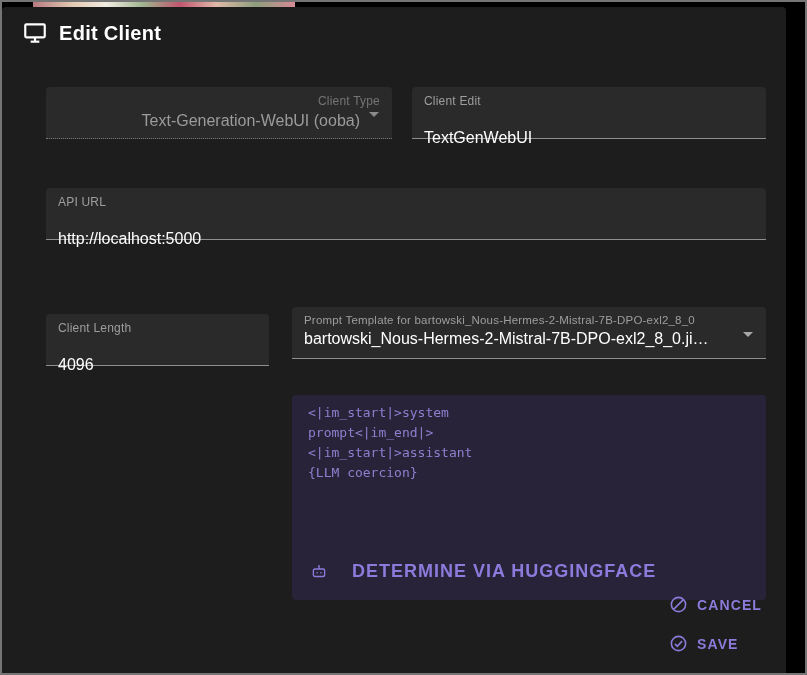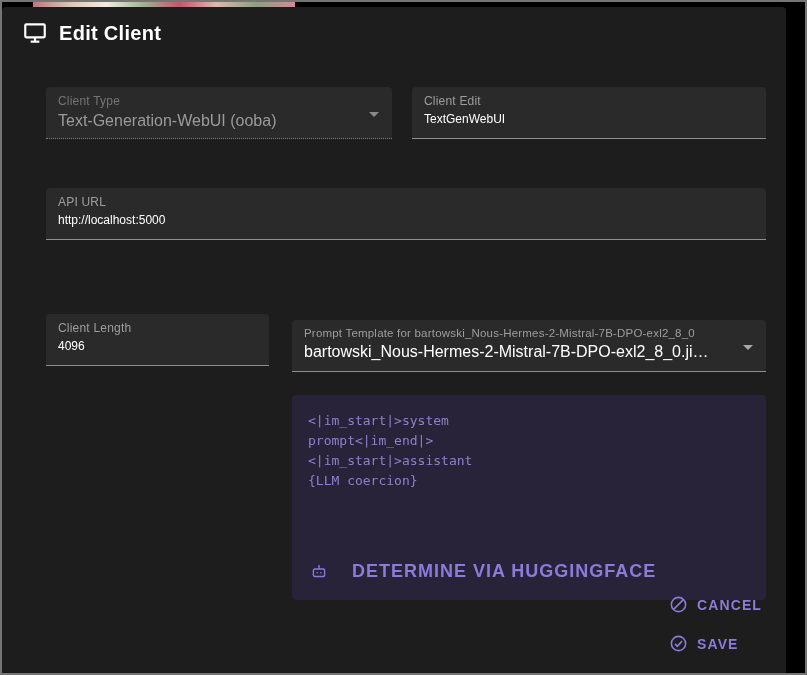--- a/index.html
+++ b/index.html
@@ -22,41 +22,41 @@
   .header svg{width:26px;height:26px;display:block;}
   .title{font-size:20px;font-weight:700;letter-spacing:.3px;}
 
   .field{
     position:absolute;background:#2a2a2a;border-radius:4px 4px 0 0;
     border-bottom:1px solid #8f8f8f;padding:7px 12px 6px;height:52px;
   }
   .field .label{display:block;font-size:12px;color:#9e9e9e;letter-spacing:.2px;
     white-space:nowrap;overflow:hidden;}
   .field input{
-    display:block;background:transparent;border:0;outline:0;padding:0;margin-top:4px;
-    width:100%;font-size:12px;color:#ffffff;font-family:"Liberation Sans",sans-serif;
+    display:block;background:transparent;border:0;outline:0;padding:0;margin-top:21px;
+    width:100%;font-size:16px;color:#ffffff;font-family:"Liberation Sans",sans-serif;
   }
   .field .value{
     display:block;margin-top:4px;font-size:16px;color:#ffffff;
     white-space:nowrap;overflow:hidden;padding-right:20px;
   }
   .field.disabled{border-bottom:1px dotted #7a7a7a;}
   .field.disabled .label{color:#757575;}
   .field.disabled .value{color:#9b9b9b;}
   .select{cursor:pointer;}
   .caret{
     position:absolute;right:13px;top:25px;width:0;height:0;
     border-left:5px solid transparent;border-right:5px solid transparent;
     border-top:5px solid #a8a8a8;
   }
   .field.disabled .caret{border-top-color:#8a8a8a;}
 
   .codebox{
     position:absolute;left:290px;top:388px;width:474px;height:205px;
-    background:var(--code_bg,#282339);border-radius:4px;padding:16px 16px;
+    background:var(--code_bg,#282339);border-radius:4px;padding:8px 16px;
   }
   .codeline{
     font-family:"DejaVu Sans Mono",monospace;font-size:13px;line-height:20px;
     color:var(--code_text,#8d80cf);white-space:pre;
   }
   .determine{
     position:absolute;left:8px;bottom:10px;display:flex;align-items:center;gap:24px;
     color:var(--accent,#8d7bdc);background:none;border:0;cursor:pointer;
     font-family:"Liberation Sans",sans-serif;font-weight:700;font-size:18px;
     letter-spacing:1px;padding:8px 10px;border-radius:4px;
@@ -85,42 +85,42 @@
       <span>
         <svg viewBox="0 0 24 24" fill="none" stroke="#ffffff" stroke-width="2">
           <rect x="3" y="4" width="18" height="12" rx="1"></rect>
           <line x1="8" y1="20" x2="16" y2="20"></line>
           <line x1="12" y1="16" x2="12" y2="20"></line>
         </svg>
       </span>
       <span class="title">Edit Client</span>
     </div>
 
-    <div class="field disabled select" style="left:44px;top:80px;width:346px;">
+    <div class="field disabled select" style="left:44px;top:80px;width:346px;text-align:right;">
       <span class="label">Client Type</span>
       <span class="value">Text-Generation-WebUI (ooba)</span>
       <span class="caret"></span>
     </div>
 
     <div class="field" style="left:410px;top:80px;width:354px;">
       <span class="label">Client Edit</span>
       <input type="text" value="TextGenWebUI" style="">
     </div>
 
     <div class="field" style="left:44px;top:181px;width:720px;">
       <span class="label">API URL</span>
       <input type="text" value="http://localhost:5000" style="">
     </div>
 
     <div class="field" style="left:44px;top:307px;width:223px;">
       <span class="label">Client Length</span>
       <input type="text" value="4096" style="">
     </div>
 
-    <div class="field select" style="left:290px;top:313px;width:474px;">
+    <div class="field select" style="left:290px;top:300px;width:474px;">
       <span class="label" style="font-size:11.5px;">Prompt Template for bartowski_Nous-Hermes-2-Mistral-7B-DPO-exl2_8_0</span>
       <span class="value">bartowski_Nous-Hermes-2-Mistral-7B-DPO-exl2_8_0.ji…</span>
       <span class="caret"></span>
     </div>
 
     <div class="codebox">
       <div class="codeline">&lt;|im_start|&gt;system</div>
       <div class="codeline">prompt&lt;|im_end|&gt;</div>
       <div class="codeline">&lt;|im_start|&gt;assistant</div>
       <div class="codeline">{LLM coercion}</div>

